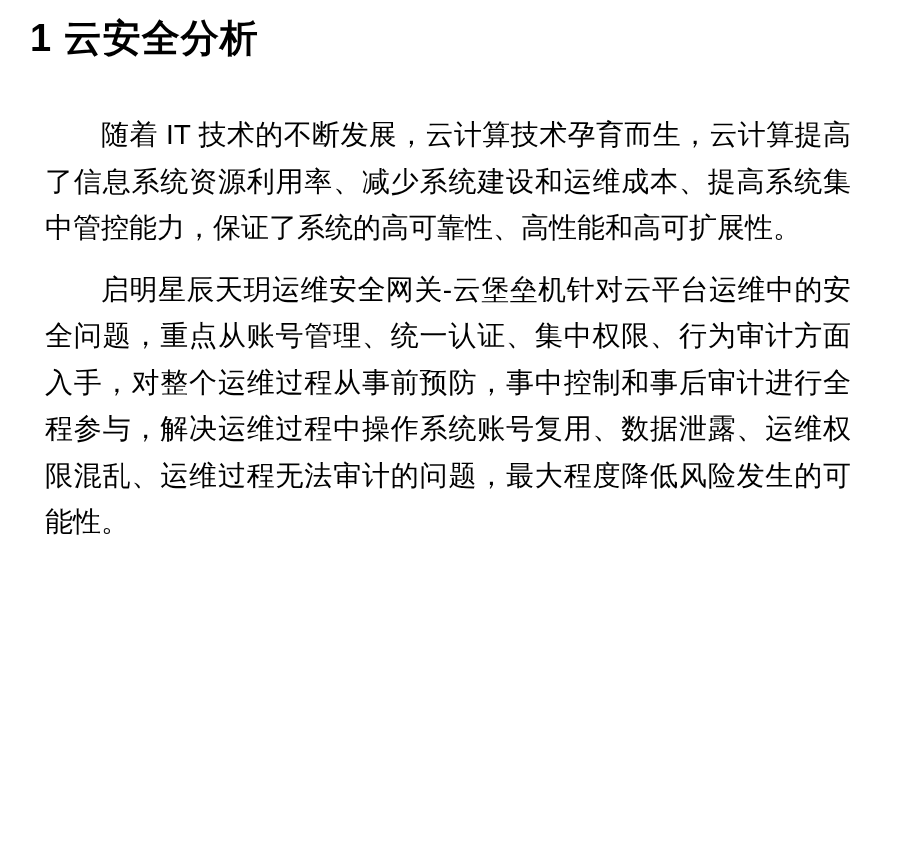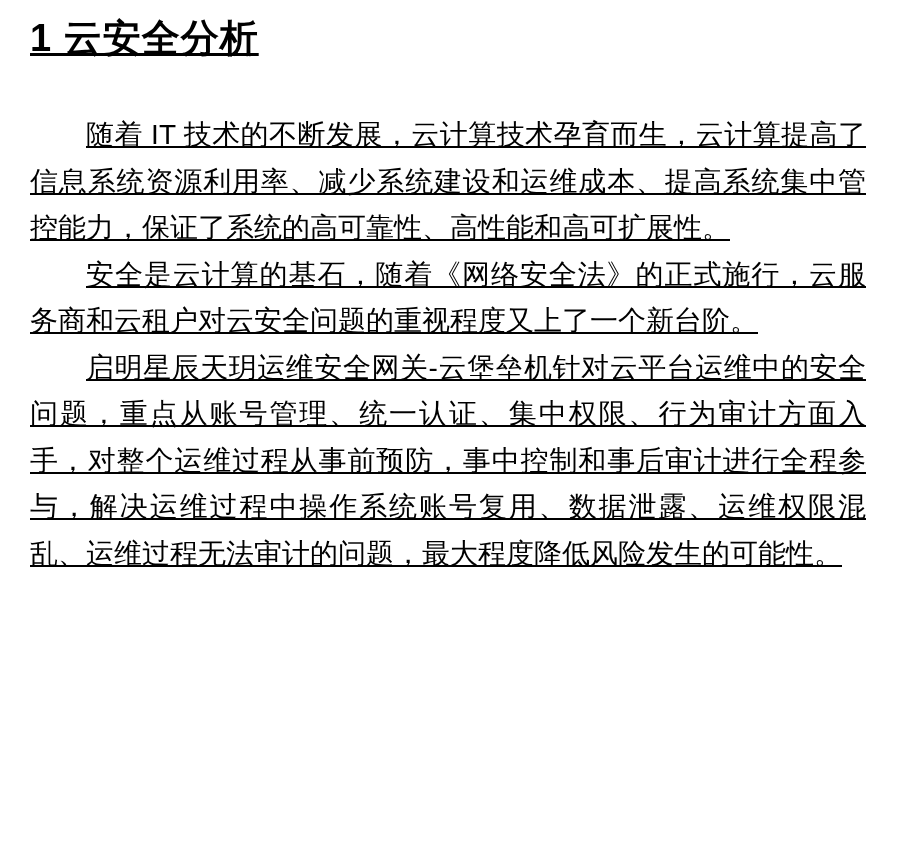--- a/index.html
+++ b/index.html
@@ -13,44 +13,42 @@
       height: 850px;
       overflow: hidden;
       font-family: "Liberation Sans", "DejaVu Sans", sans-serif;
       color: #000000;
     }
     .page {
       width: 897px;
       height: 850px;
       background: #ffffff;
       padding: 14px 31px 0 30px;
-      text-decoration: underline;
     }
     .section-heading {
       font-size: 38px;
       font-weight: 700;
       line-height: 48px;
       margin: 0 0 50px 0;
       color: #000000;
       letter-spacing: 1px;
     }
     .body-text p {
       font-size: 28px;
       line-height: 46.5px;
-      margin: 0;
+      margin: 15px;
       text-align: justify;
       text-indent: 2em;
       color: #000000;
       word-break: break-all;
     }
   </style>
 </head>
 <body>
 
 <main class="page">
   <h1 class="section-heading">1 云安全分析</h1>
 
   <section class="body-text">
     <p>随着 IT 技术的不断发展，云计算技术孕育而生，云计算提高了信息系统资源利用率、减少系统建设和运维成本、提高系统集中管控能力，保证了系统的高可靠性、高性能和高可扩展性。</p>
-    <p>安全是云计算的基石，随着《网络安全法》的正式施行，云服务商和云租户对云安全问题的重视程度又上了一个新台阶。</p>
     <p>启明星辰天玥运维安全网关-云堡垒机针对云平台运维中的安全问题，重点从账号管理、统一认证、集中权限、行为审计方面入手，对整个运维过程从事前预防，事中控制和事后审计进行全程参与，解决运维过程中操作系统账号复用、数据泄露、运维权限混乱、运维过程无法审计的问题，最大程度降低风险发生的可能性。</p>
   </section>
 </main>
 
 </body></html>

